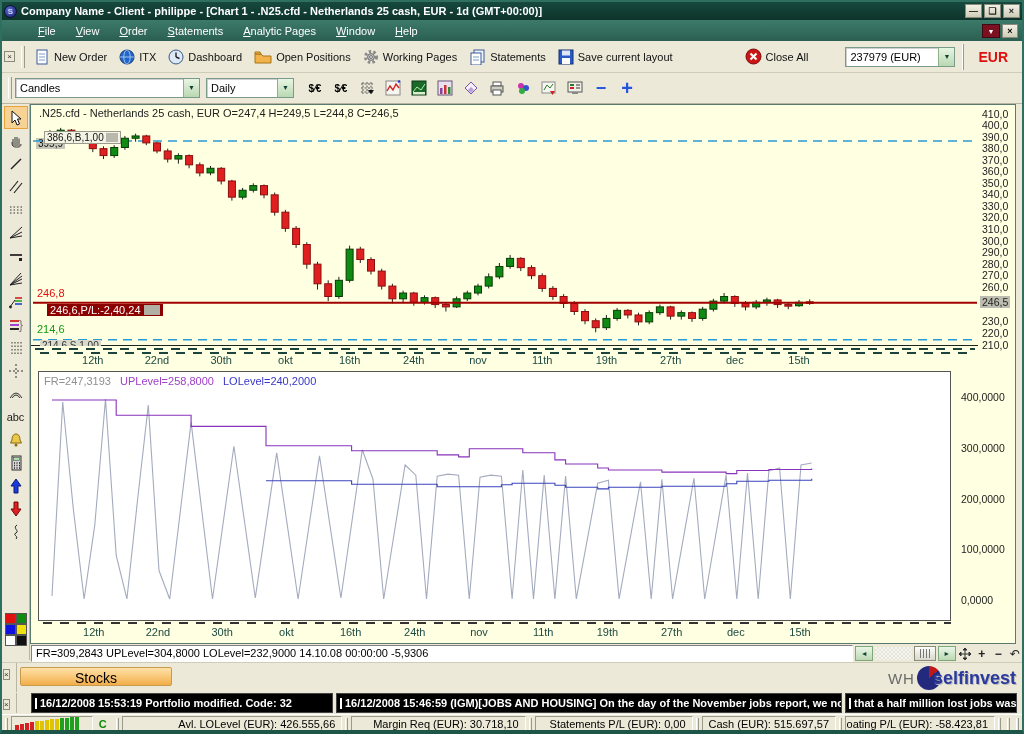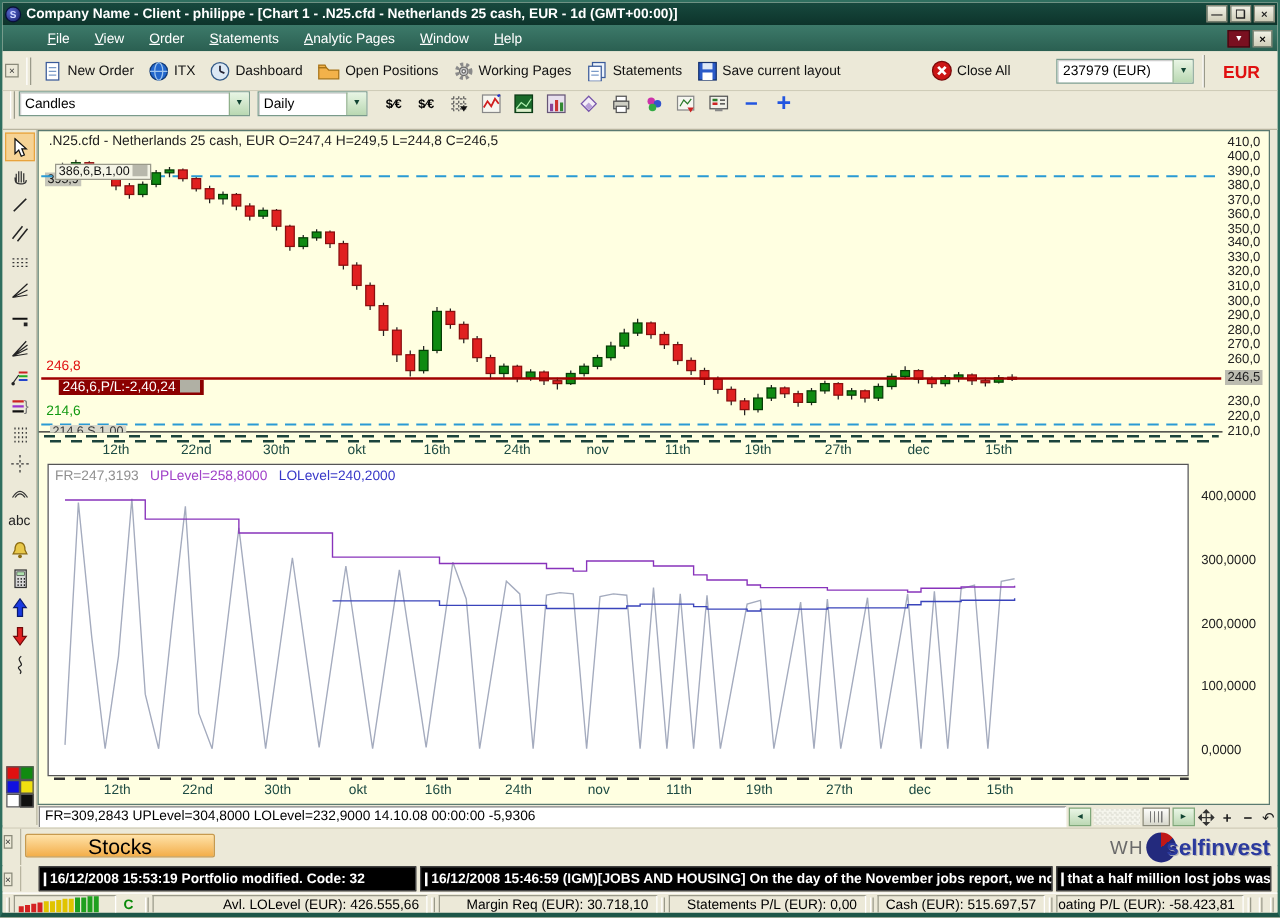--- a/index.html
+++ b/index.html
@@ -19,21 +19,21 @@
   .mb-x{width:16px;height:14px;background:linear-gradient(#f2f1e6,#cfcdb8);border:1px solid #8a8a7a;font-size:9px;line-height:12px;text-align:center;font-weight:bold;}
   
   .toolbar{position:absolute;left:0;top:39px;width:1020px;height:32px;background:#ece9d8;display:flex;align-items:center;border-bottom:1px solid #cfccb8;}
   .rowgrip{width:4px;height:22px;border-left:1px solid #fff;border-right:1px solid #9a9a8a;margin:0 3px 0 6px;}
   .xclose{width:11px;height:11px;border:1px solid #8a8a7a;background:#ece9d8;font-size:8px;line-height:9px;text-align:center;color:#333;margin-left:2px;}
   .tbtn{display:flex;align-items:center;gap:4px;font-size:11px;color:#111;padding:3px 6px;cursor:default;}
   .combo{display:flex;align-items:center;height:20px;background:#fff;border:1px solid #7a9a8a;box-shadow:inset 1px 1px 0 #cfcfcf;}
   .combo .val{flex:1;font-size:11px;padding:0 4px;color:#000;white-space:nowrap;overflow:hidden;}
   .combo .arrow{width:16px;height:18px;background:linear-gradient(#e8f5e4,#b9d8b2);border-left:1px solid #8fb08a;font-size:7px;line-height:17px;text-align:center;color:#143;}
   .eur{color:#e01010;font-weight:bold;font-size:14px;padding:0 14px;border-left:1px solid #9a9a8a;box-shadow:-1px 0 0 #fff;margin-left:8px;line-height:26px;}
-  .charttoolbar{position:absolute;left:0;top:71px;width:1020px;height:31px;background:#ece9d8;display:flex;border-bottom:1px solid #b8b5a0;}
+  .charttoolbar{position:absolute;left:0;top:71px;width:1020px;height:31px;background:#ece9d8;display:flex;align-items:center;border-bottom:1px solid #b8b5a0;}
   .cico{width:22px;height:20px;display:flex;align-items:center;justify-content:center;margin:0 2px;font-size:10px;cursor:default;}
   
   .tools{position:absolute;left:0;top:102px;width:28px;height:556px;background:#ece9d8;border-right:1px solid #b8b5a0;display:flex;flex-direction:column;align-items:center;padding-top:2px;}
   .tool{width:24px;height:23px;display:flex;align-items:center;justify-content:center;}
   .tool.sel{background:#f6d395;border:1px solid #e8a33d;}
   .palette{margin-top:auto;margin-bottom:14px;display:grid;grid-template-columns:11px 11px;grid-auto-rows:11px;}
   .palette span{border:1px solid #555;}
   
   .chartpanel{position:absolute;left:28px;top:102px;width:986px;height:540px;background:#ffffe1;border:1px solid #5a7a70;}
   .chart-title{position:absolute;left:8px;top:2px;font-size:11px;color:#222;z-index:3;}
@@ -72,21 +72,21 @@
   .scrollgroup{position:absolute;left:853px;top:0;width:167px;height:17px;display:flex;align-items:center;gap:2px;}
   .sbtn{width:20px;height:15px;background:linear-gradient(#eaf6e6,#bcd8b4);border:1px solid #7fa87a;font-size:7px;line-height:13px;text-align:center;color:#143;}
   .strack{width:40px;height:13px;background:repeating-conic-gradient(#e4e4da 0 25%,#f6f6ee 0 50%) 0 0/4px 4px;}
   .shandle{width:24px;height:15px;background:linear-gradient(#fdfdfb,#d8d8cc);border:1px solid #8a8a7a;display:flex;align-items:center;justify-content:center;}
   .shandle i{width:10px;height:9px;background:repeating-linear-gradient(90deg,#777 0 1px,transparent 1px 3px);}
   .mini{width:16px;height:15px;display:flex;align-items:center;justify-content:center;font-size:12px;color:#222;}
   
   .tabrow{position:absolute;left:0;top:660px;width:1020px;height:30px;background:#ece9d8;border-top:1px solid #cfccb8;}
   .sidecell{position:absolute;left:0;top:0;width:15px;height:100%;border-right:1px solid #b8b5a0;background:#ece9d8;}
   .sidecell .xclose{margin:1px 0 0 1px;}
-  .stockstab{position:absolute;left:18px;top:4px;width:152px;height:19px;background:linear-gradient(#ffe2a8,#f3ae4a);border:1px solid #c79a4e;border-radius:2px;font-size:17px;color:#000;text-align:center;line-height:20px;}
+  .stockstab{position:absolute;left:18px;top:4px;width:152px;height:19px;background:linear-gradient(#ffe2a8,#f3ae4a);border:1px solid #c79a4e;border-radius:2px;font-size:14px;color:#000;text-align:center;line-height:20px;}
   .whlogo{position:absolute;right:6px;top:0px;height:30px;display:flex;align-items:center;}
   .whlogo .wh{color:#6a6a6a;font-size:15px;letter-spacing:1px;margin-right:2px;}
   .whlogo .ball{width:24px;height:24px;border-radius:50%;background:conic-gradient(#c01818 0 14%,#232a7d 14% 100%);margin-right:-8px;z-index:0;}
   .whlogo .selfinvest{color:#2b3a9e;font-size:18px;font-weight:bold;z-index:1;text-shadow:1px 1px 0 #b8b8b8;}
   
   .tickerrow{position:absolute;left:0;top:691px;width:1020px;height:20px;background:#ece9d8;}
   .tickbar{position:absolute;top:0;height:20px;background:#000;color:#fff;font-size:11px;font-weight:bold;line-height:19px;padding-left:8px;white-space:nowrap;overflow:hidden;border:1px solid #444;}
   .tickbar::before{content:"";position:absolute;left:3px;top:4px;width:2px;height:11px;background:#fff;}
   #tick1{left:29px;width:302px;}
   #tick2{left:334px;width:506px;}

